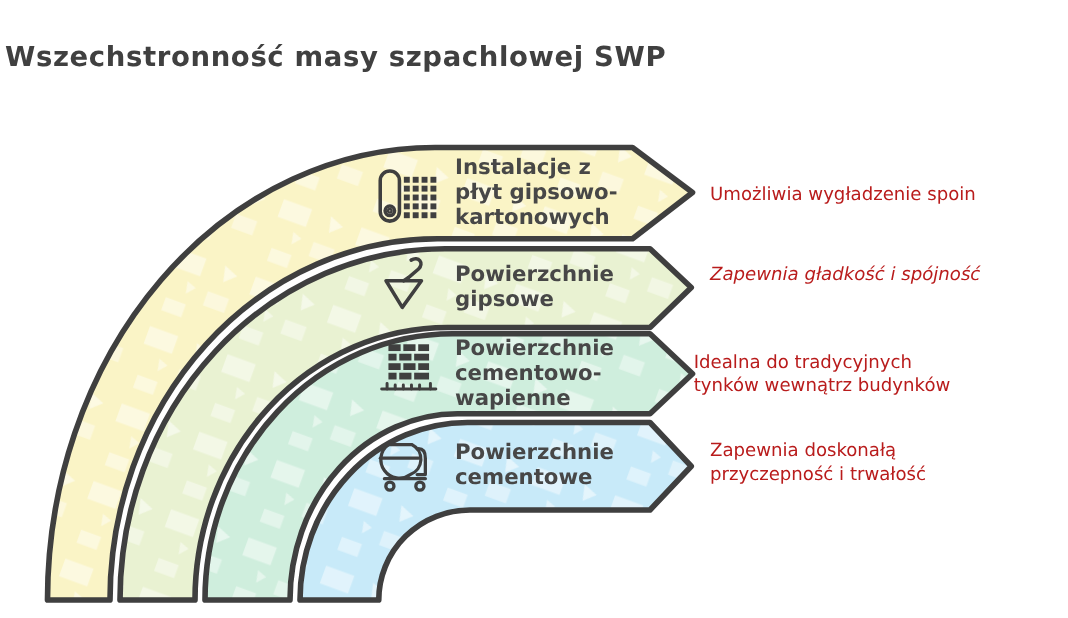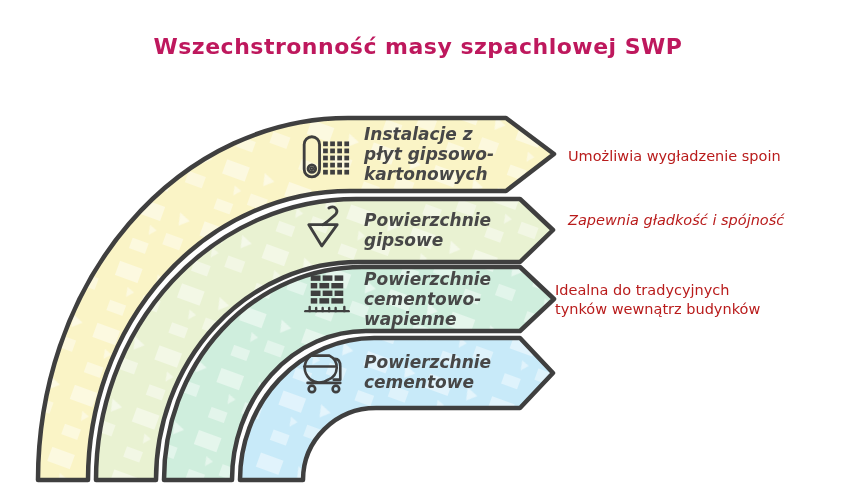--- a/index.html
+++ b/index.html
@@ -1,27 +1,27 @@
 <!DOCTYPE html>
 <html><head>
 <meta charset="utf-8">
 <style>
   html,body{margin:0;padding:0;background:#ffffff;}
   .canvas{
     position:relative;width:854px;height:494px;overflow:hidden;
     font-family:"DejaVu Sans","Liberation Sans",sans-serif;background:#ffffff;
   }
   .title{
-    position:absolute;left:15px;top:34px;width:806px;text-align:center;
-    font-size:22px;font-weight:bold;color:#be185d;letter-spacing:0.5px;
+    position:absolute;left:4px;top:34px;width:806px;text-align:left;
+    font-size:22px;font-weight:bold;color:#404040;letter-spacing:0.5px;
   }
   .diagram-svg{position:absolute;left:0;top:0;}
   .band-label{
     position:absolute;white-space:pre-line;
-    font-size:17px;line-height:20px;font-weight:bold;color:#474747;font-style:italic;
+    font-size:17px;line-height:20px;font-weight:bold;color:#474747;
   }
   .band-desc{
     position:absolute;white-space:pre-line;
     font-size:14.5px;line-height:19px;color:#b91c1c;width:270px;
   }
   .band-icon{position:absolute;}
   .band-icon svg{display:block;}
 </style>
 </head>
 <body>
@@ -134,14 +134,16 @@
       <path d="M10 7 h18 a12 12 0 0 1 -1 22 a12 12 0 0 1 -16 -22 Z"></path>
       <path d="M5 17 h28"></path>
       <path d="M33 10 c4 0 5 3 5 7 v12 h-6"></path>
       <path d="M8 32 h30"></path>
       <circle cx="12" cy="37.5" r="3"></circle>
       <circle cx="34" cy="37.5" r="3"></circle>
     </svg>
   </div>
   <div class="band-label" style="left:364px;top:352px;">Powierzchnie
 cementowe</div>
+  <div class="band-desc" style="left:568px;top:352px;">Zapewnia doskonałą
+przyczepność i trwałość</div>
 
 </div>
 
 </body></html>

